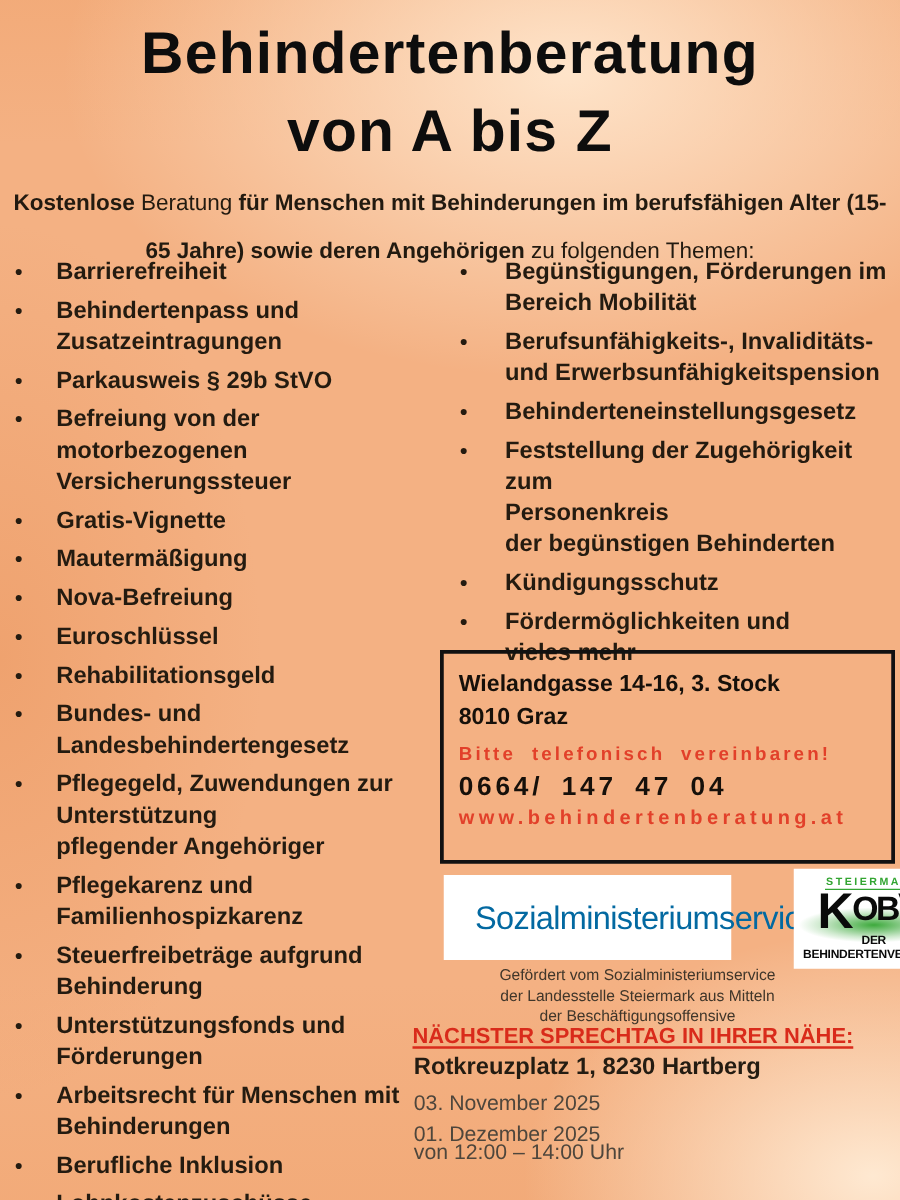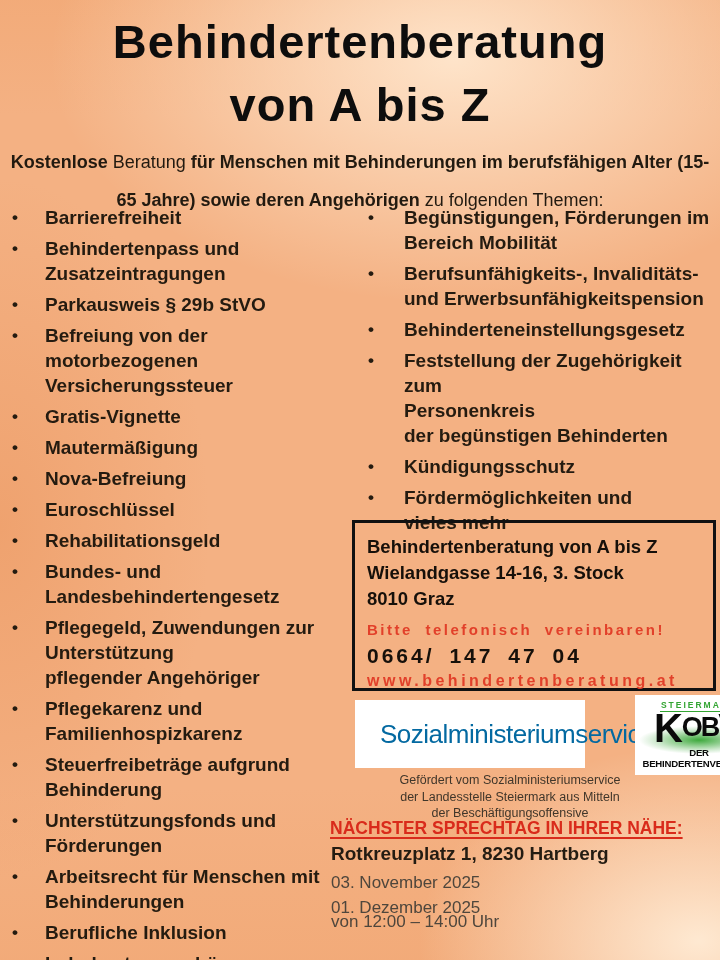--- a/index.html
+++ b/index.html
@@ -201,21 +201,20 @@
       </li>
 
       <li>
         <span class="bullet">•</span>
         <span class="item-text">Fördermöglichkeiten und
 vieles mehr</span>
       </li>
     </ul>
 
   <div class="contact-box">
-    <div class="cb-line">Behindertenberatung von A bis Z</div>
     <div class="cb-line">Wielandgasse 14-16, 3. Stock</div>
     <div class="cb-line">8010 Graz</div>
     <div class="cb-note">Bitte telefonisch vereinbaren!</div>
     <div class="cb-phone">0664/ 147 47 04</div>
     <div class="cb-web">www.behindertenberatung.at</div>
   </div>
 
   <div class="logo-soz">
     <div class="flag-icon">
       <div class="bar"></div>

